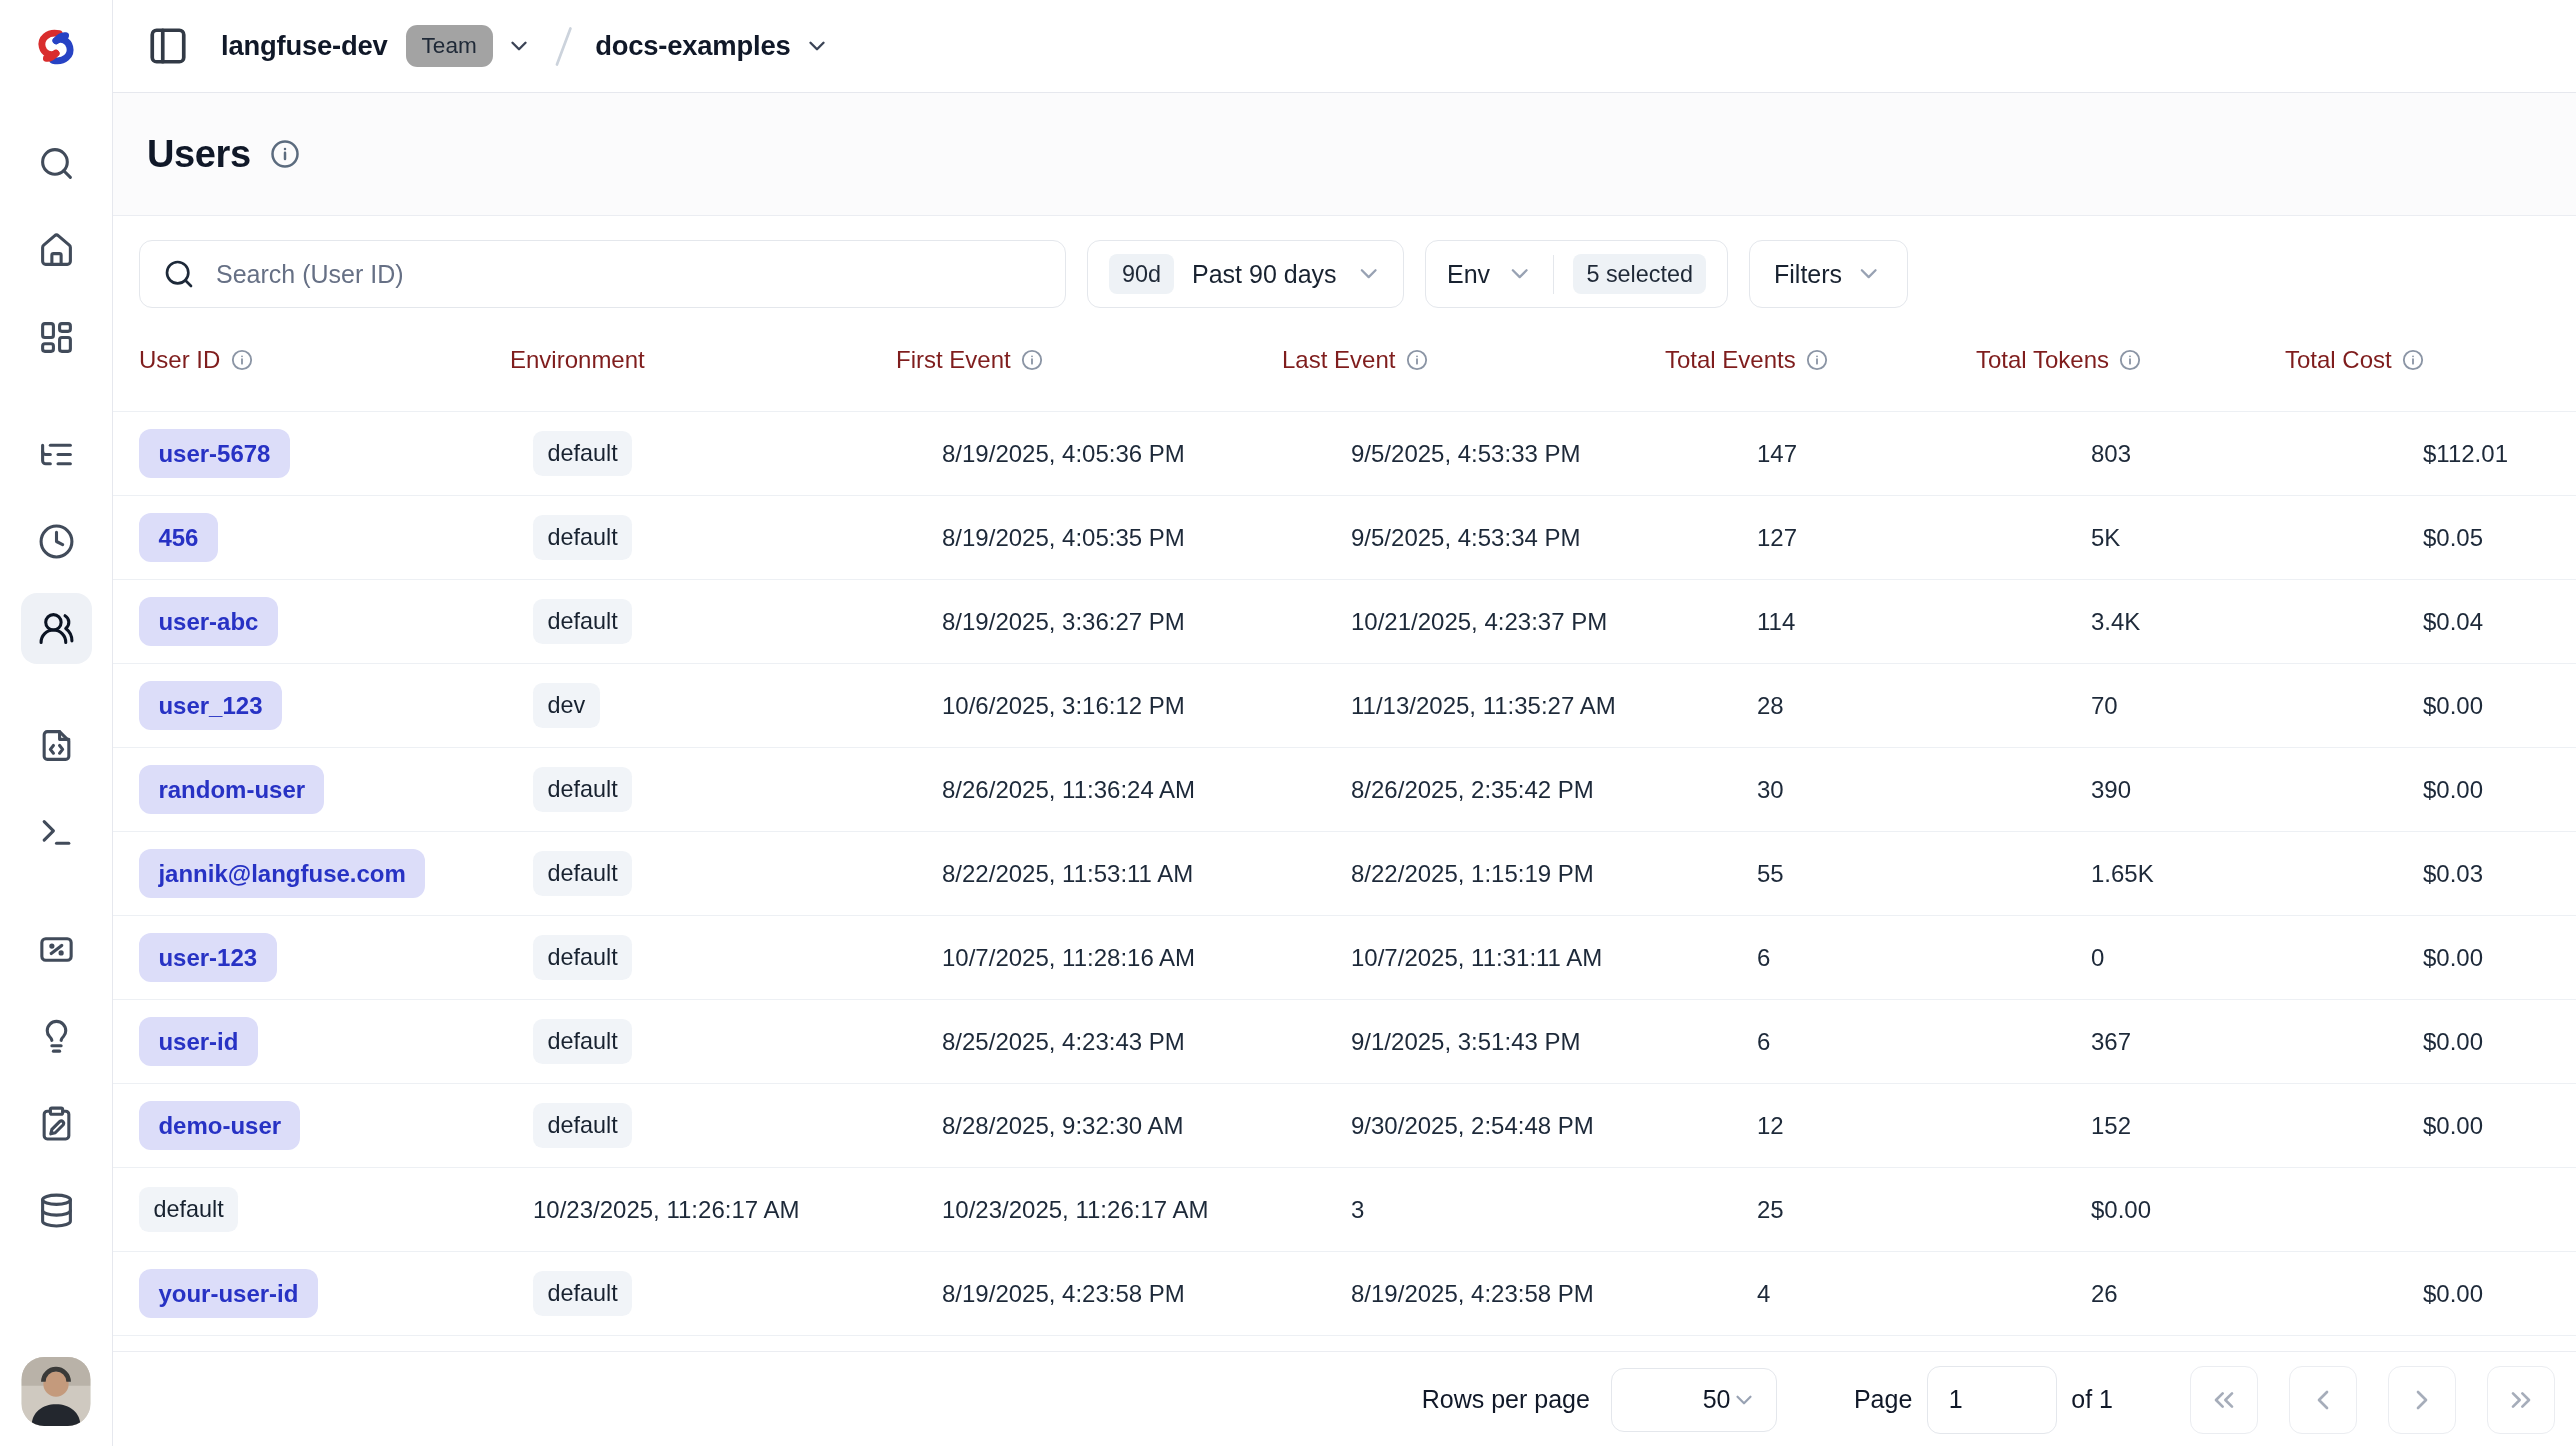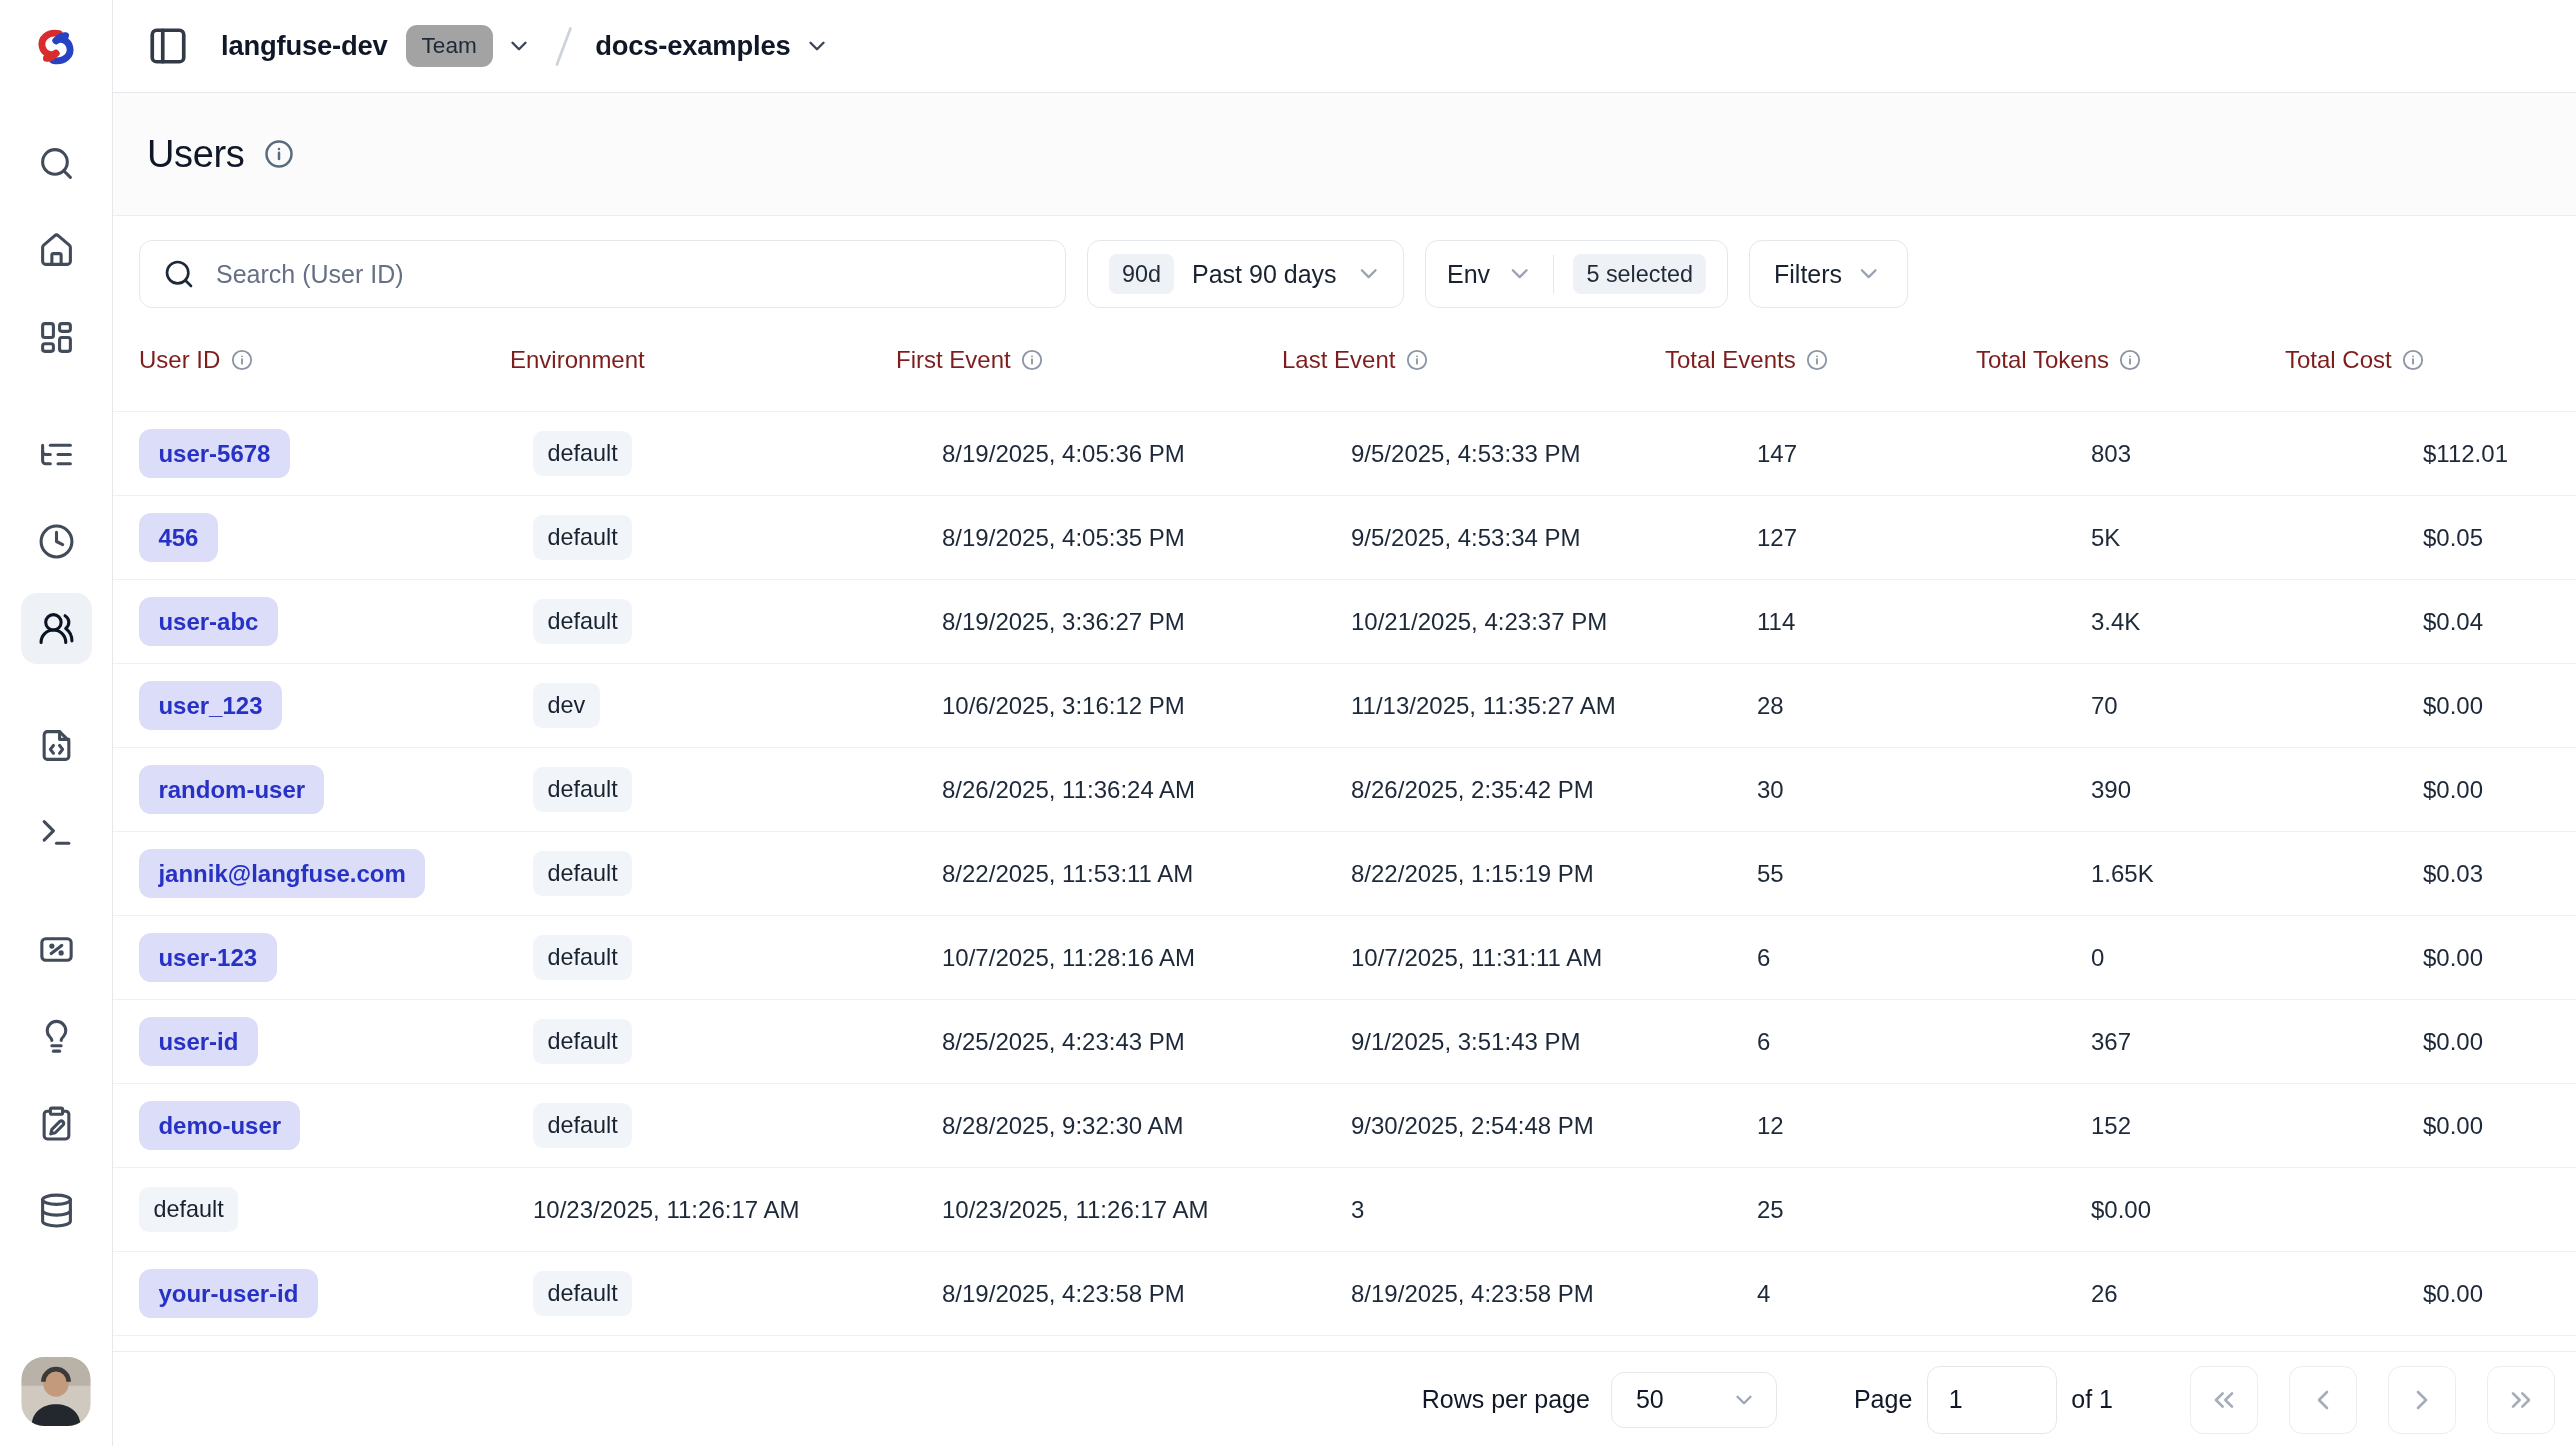--- a/index.html
+++ b/index.html
@@ -32,21 +32,21 @@
   .crumb-name{font-size:27.4px;font-weight:700;color:#101828;letter-spacing:-0.2px;}
   .team-badge{background:#a3a3a3;border-radius:11.3px;padding:8px 16px;font-size:22.6px;color:#1f2937;margin-left:18px;}
   .crumb-chev{color:#3b4456;margin-left:13px;}
   .crumb-chev svg{width:26px;height:26px;stroke-width:2.2;}
   .slash{margin:0 18px;}
 
   
   .main{position:absolute;left:113px;top:93px;right:0;bottom:0;}
   .title-band{height:123px;background:#fbfbfc;border-bottom:0.8px solid #ebedf2;
     display:flex;align-items:center;padding-left:34px;gap:19.4px;box-sizing:border-box;}
-  .page-title{font-size:38px;font-weight:400;color:#101828;letter-spacing:-0.4px;}
+  .page-title{font-size:38px;font-weight:700;color:#101828;letter-spacing:-0.4px;}
   .info-title{color:#5b6b7e;}
   .info-title svg{width:30px;height:30px;}
 
   .toolbar{display:flex;align-items:flex-start;padding:24px 26px 0 26px;gap:21px;}
   .search-box{width:927px;height:68px;border:1.2px solid #e4e7ec;border-radius:13px;
     display:flex;align-items:center;padding:0 22.6px;gap:19.4px;box-sizing:border-box;}
   .search-box svg{width:32px;height:32px;color:#1d2939;}
   .search-box input{border:none;outline:none;flex:1;font-size:25px;color:#101828;font-family:inherit;background:transparent;}
   .search-box input::placeholder{color:#667085;}
   .btn{height:68px;border:1.2px solid #e4e7ec;border-radius:13px;background:#fff;display:flex;
@@ -68,22 +68,22 @@
   .tbody .tr:last-child{border-bottom:0.8px solid #edf0f4;}
   .id-badge{background:var(--accent-badge-bg,#dcddf9);color:var(--accent-badge-text,#2732c4);
     font-weight:700;font-size:24px;padding:10.5px 19.4px;border-radius:12px;display:inline-block;cursor:pointer;}
   .env-badge{background:#f1f4f8;color:#182230;font-size:23.4px;padding:9px 14.5px;border-radius:9.7px;display:inline-block;}
 
   
   .pagination{position:absolute;left:113px;right:0;bottom:0;height:96px;background:#fff;
     border-top:0.8px solid #ebedf2;display:flex;align-items:center;justify-content:flex-end;
     padding-right:21px;box-sizing:border-box;font-size:25px;color:#101828;}
   .pag-label{margin-right:21px;}
-  .select-box{width:166px;height:56px;border:1.2px solid #e4e7ec;border-radius:13px;display:flex;
-    align-items:center;justify-content:space-between;padding:0 19.4px 0 24px;box-sizing:border-box;cursor:pointer;}
+  .select-box{width:166px;height:64px;border:1.2px solid #e4e7ec;border-radius:13px;display:flex;
+    align-items:center;justify-content:flex-end;padding:0 19.4px 0 24px;box-sizing:border-box;cursor:pointer;}
   .select-box .chev{color:#98a2b3;}
   .select-box .chev svg{width:26px;height:26px;}
   .sp-lg{width:77px;}
   .page-input{width:130px;height:68px;border:1.2px solid #e4e7ec;border-radius:13px;font-size:25px;
     color:#101828;padding:0 0 0 21px;box-sizing:border-box;outline:none;font-family:inherit;margin:0 14.5px;}
   .of-label{margin-right:0;}
   .pg-btns{display:flex;gap:31px;margin-left:77px;}
   .pg-btn{width:66px;height:66px;border:1.2px solid #ebedf1;border-radius:13px;display:flex;align-items:center;
     justify-content:center;color:#a6adba;background:#fff;cursor:pointer;}
   .pg-btn svg{width:32px;height:32px;}

